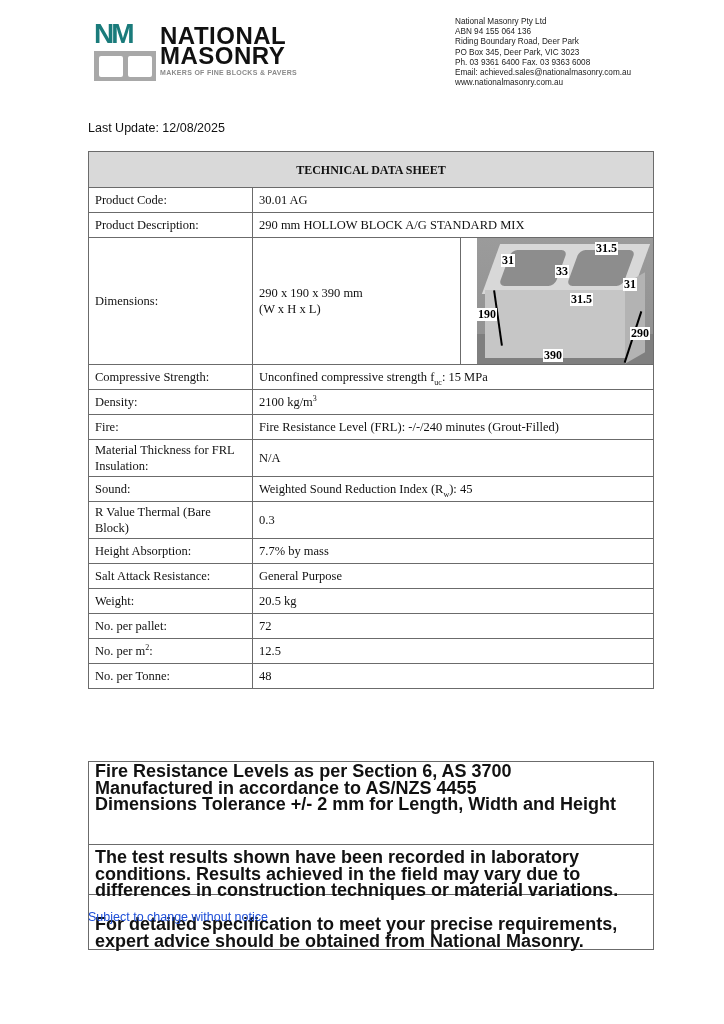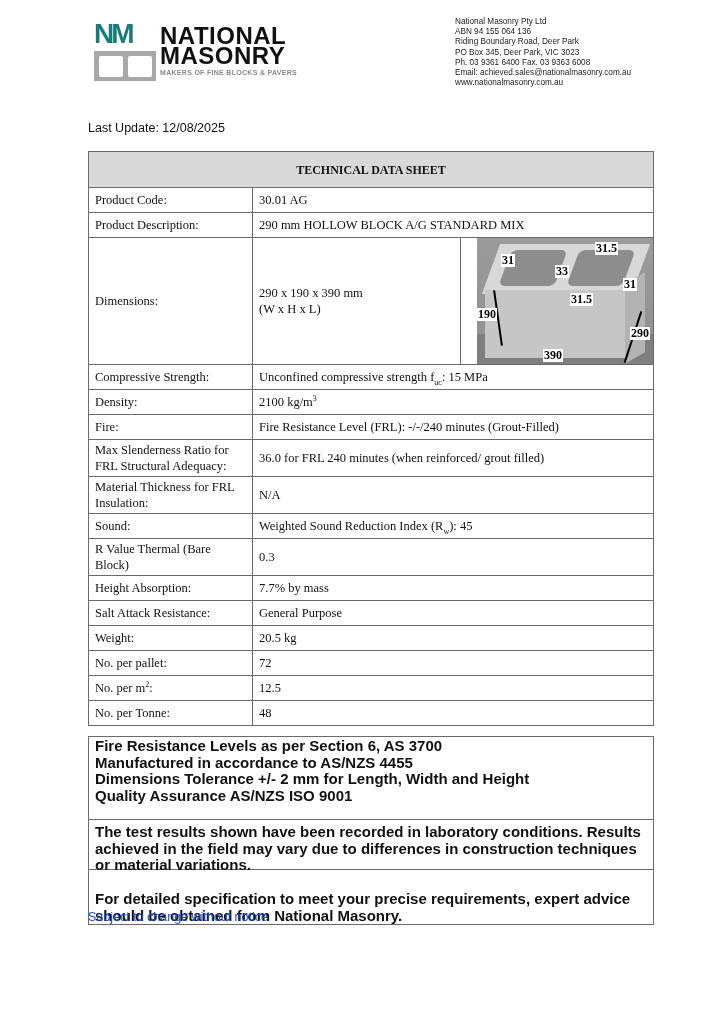--- a/index.html
+++ b/index.html
@@ -38,21 +38,21 @@
   .block-img .front { position: absolute; left: 8px; top: 52px; width: 140px; height: 68px; background: #c6c6c6; }
   .block-img .side { position: absolute; left: 148px; top: 40px; width: 20px; height: 80px; background: #b3b3b3; transform: skewY(-30deg); }
   .block-img .topface { position: absolute; left: 14px; top: 6px; width: 150px; height: 50px; background: #d8d8d8; transform: skewX(-20deg); }
   .block-img .hole { position: absolute; top: 12px; width: 56px; height: 36px; background: #8d8d8d; border-radius: 6px; transform: skewX(-20deg); }
   .block-img .h1 { left: 28px; }
   .block-img .h2 { left: 96px; }
   .block-img .dim { position: absolute; font-weight: bold; font-size: 12px; background: #ffffff; padding: 0 1px; line-height: 13px; color: #000; }
   .block-img .arrow { position: absolute; width: 2px; background: #000; }
 
   
-  .notes { position: absolute; left: 88px; top: 736px; width: 566px; border: 1px solid #6b6b6b; font-size: 15px; font-weight: bold; line-height: 16.5px; }
+  .notes { position: absolute; left: 88px; top: 761px; width: 566px; border: 1px solid #6b6b6b; font-size: 18px; font-weight: bold; line-height: 16.5px; }
   .notes .sec { padding: 1px 6px 0 6px; border-bottom: 1px solid #6b6b6b; }
   .notes .sec:last-child { border-bottom: none; margin-top: 20px; }
   .notes .s1 { height: 83px; }
   .notes .s2 { height: 50px; padding-top: 4px; }
   .notes .s3 { height: 34px; padding-top: 1px; }
 
   .footer-note { position: absolute; left: 88px; top: 910px; font-size: 12.5px; color: #1d4ed8; }
 </style>
 </head>
 <body>
@@ -126,24 +126,20 @@
   </tr>
   <tr style="height:25px">
     <td class="lbl">Density:</td>
     <td colspan="2"><span>2100 kg/m</span><sup>3</sup></td>
   </tr>
   <tr style="height:25px">
     <td class="lbl">Fire:</td>
     <td colspan="2">Fire Resistance Level (FRL): -/-/240 minutes (Grout-Filled)</td>
   </tr>
   <tr style="height:36px">
-    <td class="lbl">Max Slenderness Ratio for FRL Structural Adequacy:</td>
-    <td colspan="2">36.0 for FRL 240 minutes (when reinforced/ grout filled)</td>
-  </tr>
-  <tr style="height:36px">
     <td class="lbl">Material Thickness for FRL Insulation:</td>
     <td colspan="2">N/A</td>
   </tr>
   <tr style="height:25px">
     <td class="lbl">Sound:</td>
     <td colspan="2"><span>Weighted Sound Reduction Index (R</span><sub>w</sub><span>): 45</span></td>
   </tr>
   <tr style="height:36px">
     <td class="lbl">R Value Thermal (Bare Block)</td>
     <td colspan="2">0.3</td>
@@ -173,19 +169,18 @@
     <td colspan="2">48</td>
   </tr>
 </tbody>
   </table>
 
 <div class="notes">
   <div class="sec s1">
     <div>Fire Resistance Levels as per Section 6, AS 3700</div>
     <div>Manufactured in accordance to AS/NZS 4455</div>
     <div>Dimensions Tolerance +/- 2 mm for Length, Width and Height</div>
-    <div>Quality Assurance AS/NZS ISO 9001</div>
   </div>
   <div class="sec s2">The test results shown have been recorded in laboratory conditions. Results achieved in the field may vary due to differences in construction techniques or material variations.</div>
   <div class="sec s3">For detailed specification to meet your precise requirements, expert advice should be obtained from National Masonry.</div>
 </div>
 
 <div class="footer-note">Subject to change without notice</div>
 
 </body></html>

